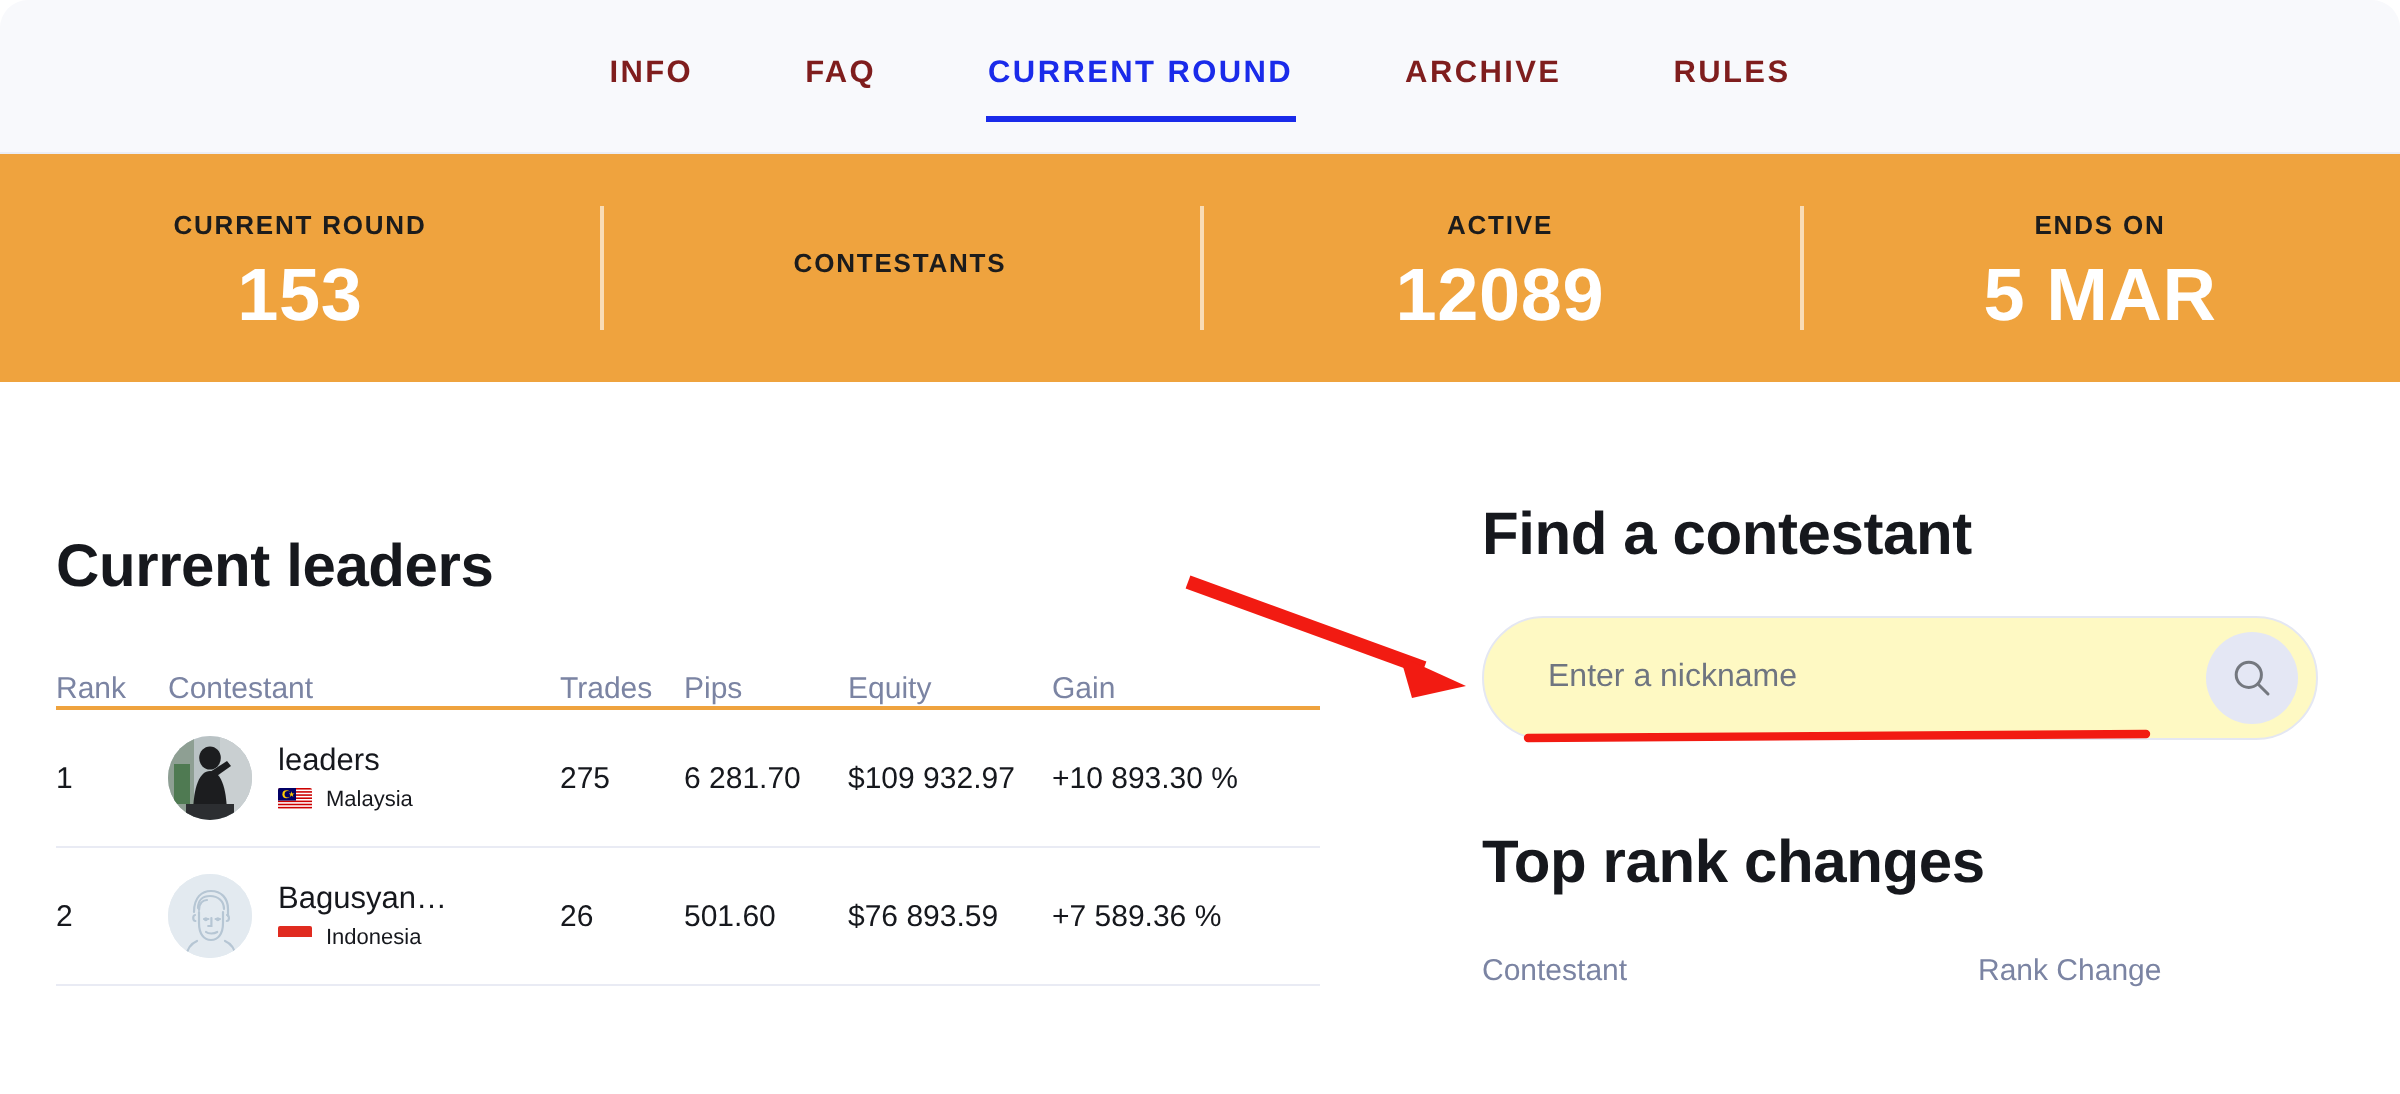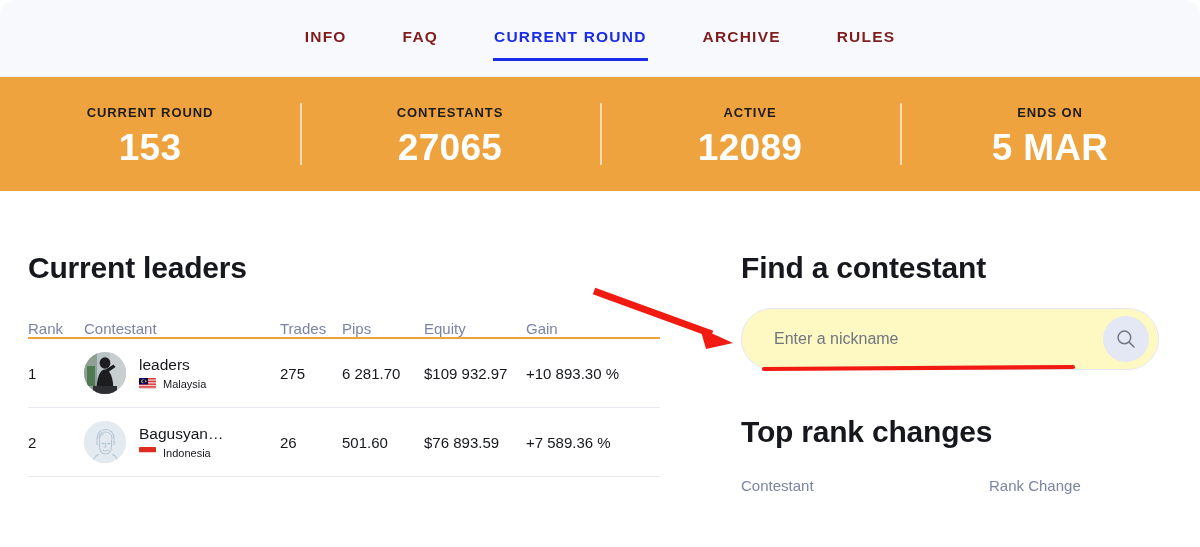--- a/index.html
+++ b/index.html
@@ -118,21 +118,21 @@
     font-size: 30px;
     font-weight: bold;
     color: #16181d;
     line-height: 1;
     letter-spacing: -0.2px;
   }
 
   
   .leaders {
     position: absolute;
-    left: 28px; top: 0;
+    left: 28px; top: 16px;
     width: 632px;
   }
   .leaders .section-title { margin-top: 62px; }
   .ltable {
     margin-top: 37px;
     width: 632px;
     border-collapse: collapse;
     table-layout: fixed;
   }
   .ltable th {
@@ -288,21 +288,20 @@
     </div>
   </div>
 
   <div class="stats">
     <div class="stat">
       <div class="stat-label">CURRENT ROUND</div>
       <div class="stat-value">153</div>
     </div>
     <div class="stat">
       <div class="stat-label">CONTESTANTS</div>
-      <div class="stat-value">27065</div>
     </div>
     <div class="stat">
       <div class="stat-label">ACTIVE</div>
       <div class="stat-value">12089</div>
     </div>
     <div class="stat">
       <div class="stat-label">ENDS ON</div>
       <div class="stat-value">5 MAR</div>
     </div>
   </div>

